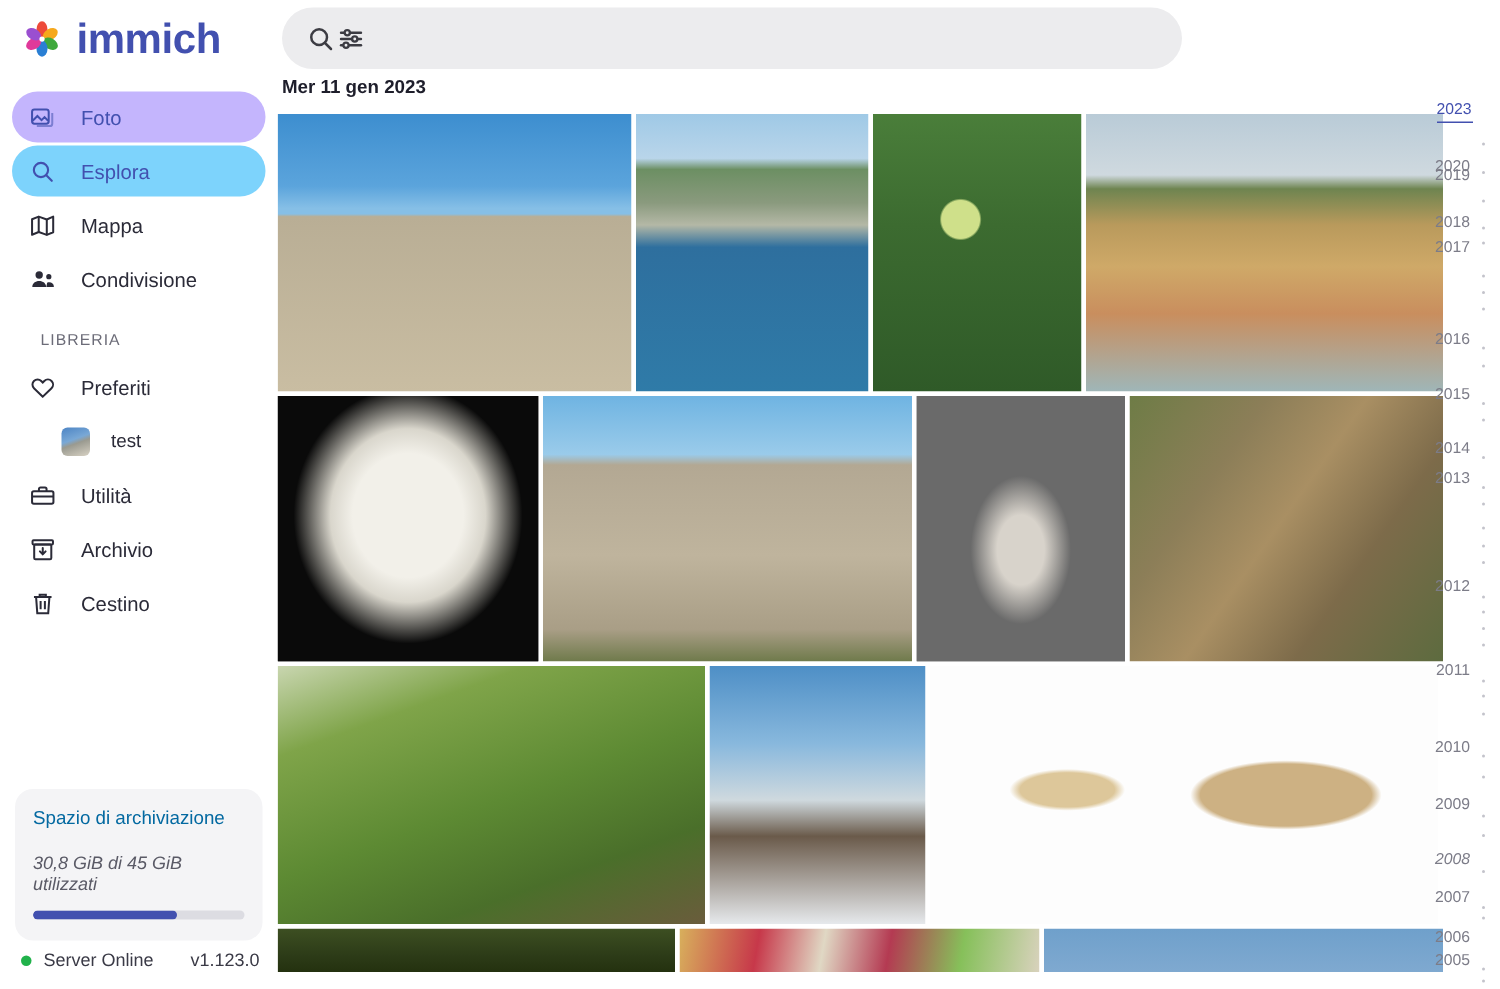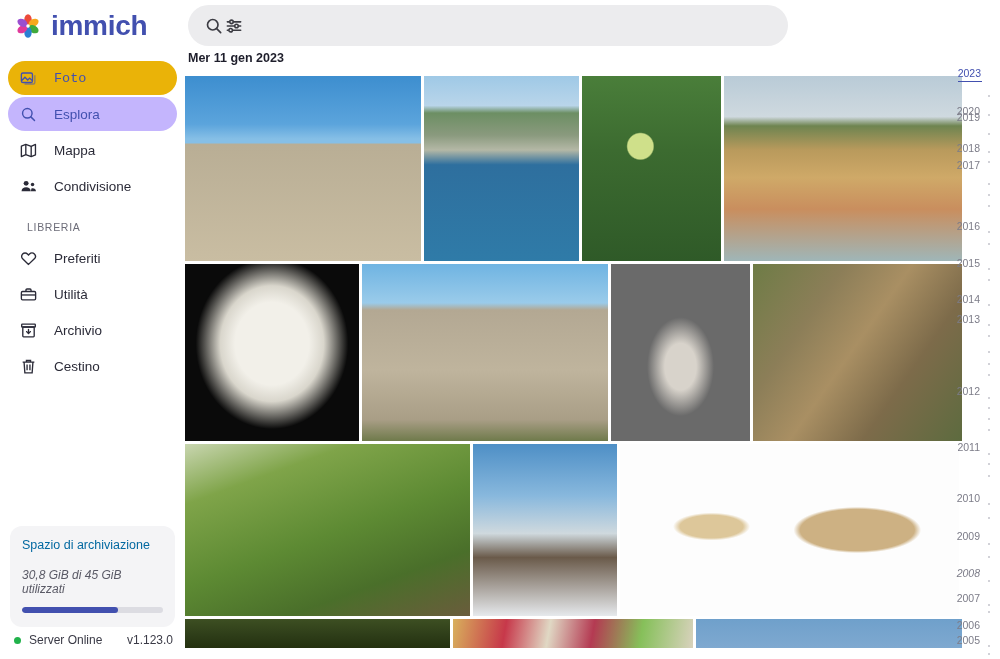--- a/index.html
+++ b/index.html
@@ -78,22 +78,22 @@
   }
   .navlist { padding: 10px 8px 0 8px; }
   .navitem {
     display: flex; align-items: center; gap: 16px;
     height: 34px; margin-bottom: 2px;
     padding-left: 11px;
     border-radius: 17px;
     font-size: 13.5px; color: #2b2b38;
     cursor: pointer; position: relative;
   }
-  .navitem.active { background: #eab308; color: #4250af; font-family: Liberation Mono, monospace; }
-  .navitem.hover { background: #c4b5fd; color: #4250af; }
+  .navitem.active { background: #c4b5fd; color: #4250af; }
+  .navitem.hover { background: #7dd3fc; color: #4250af; }
   .navitem .nico { width: 19px; height: 19px; flex: none; display: flex; align-items: center; justify-content: center; }
   .section-label {
     font-size: 10.5px; color: #6c6c78; letter-spacing: 0.7px;
     padding: 16px 0 8px 19px;
   }
   .navitem.sub { padding-left: 33px; gap: 14px; font-size: 12.5px; }
   .thumb-sq {
     width: 19px; height: 19px; border-radius: 4px; flex: none;
     background: linear-gradient(160deg,#4c84c4 0%,#79a8d6 42%,#9a9a90 55%,#d8d2c4 100%);
   }
@@ -254,20 +254,24 @@
     <div class="navitem">
       <span class="nico">
         <svg viewBox="0 0 24 24" width="19" height="19" fill="none" stroke="currentColor" stroke-width="1.7">
           <path d="M12 19.5 4.6 12.4a4.3 4.3 0 0 1 6.1-6.1l1.3 1.3 1.3-1.3a4.3 4.3 0 1 1 6.1 6.1z"></path>
         </svg>
       </span>
       <span>Preferiti</span>
     </div>
 
 
+    <div class="navitem sub">
+      <span class="thumb-sq"></span>
+      <span>test</span>
+    </div>
 
     <div class="navitem">
       <span class="nico">
         <svg viewBox="0 0 24 24" width="19" height="19" fill="none" stroke="currentColor" stroke-width="1.7">
           <rect x="3" y="8.2" width="18" height="10.5" rx="1.5"></rect>
           <path d="M8.8 8V6.3a1.3 1.3 0 0 1 1.3-1.3h3.8a1.3 1.3 0 0 1 1.3 1.3V8"></path>
           <path d="M3 12.6h18"></path>
         </svg>
       </span>
       <span>Utilità</span>

